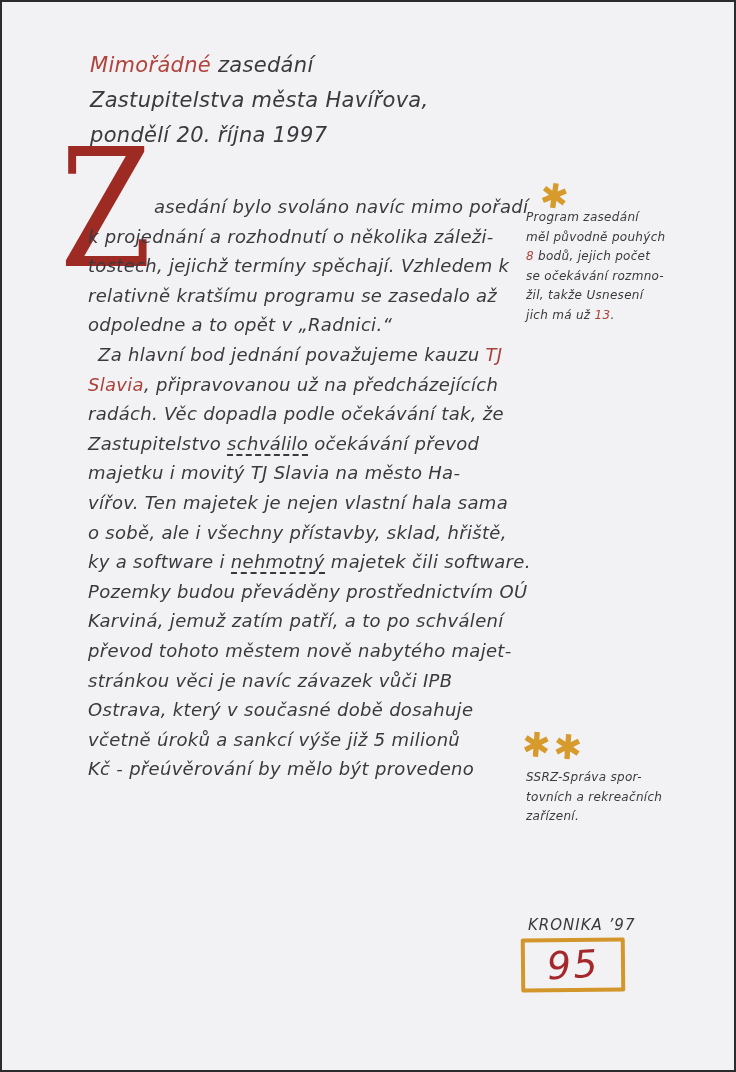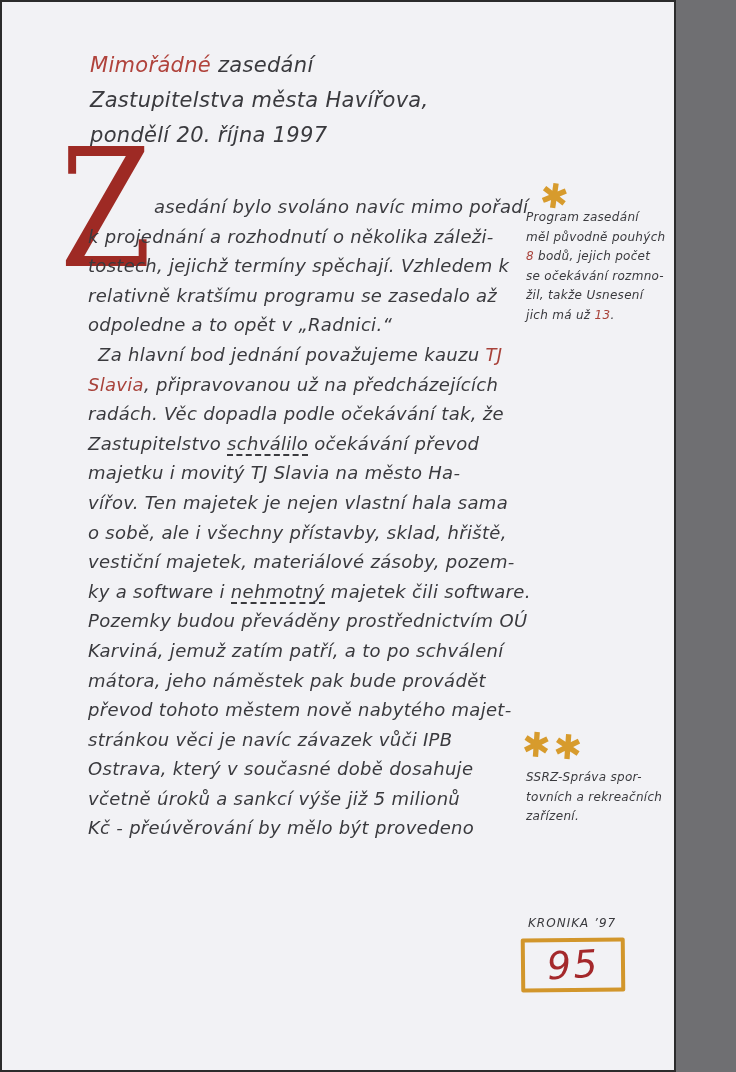--- a/index.html
+++ b/index.html
@@ -1,16 +1,16 @@
 <!DOCTYPE html>
 <html><head>
 <meta charset="utf-8">
 <style>
   html,body{margin:0;padding:0;background:#6f6f72;}
-  .page{position:relative;width:676px;height:1072px;background:#f2f2f5;
+  .page{position:relative;width:736px;height:1072px;background:#f2f2f5;
         border:2px solid #2c2c2c;box-sizing:border-box;overflow:hidden;
         font-family:"DejaVu Sans",sans-serif;}
   .hand{font-style:italic;color:#3a3a3e;letter-spacing:.3px;}
   
   .title{position:absolute;left:88px;top:46px;font-size:21px;line-height:35px;}
   .title .red{color:#b0433c;}
   
   .dropcap{position:absolute;left:58px;top:125px;font-family:"DejaVu Serif",serif;
            font-style:normal;font-size:165px;line-height:1;color:#9e2a24;
            transform:scaleX(.8);transform-origin:left top;}
@@ -22,21 +22,21 @@
   .red{color:#a8423a;}
   .dashu{border-bottom:2px dashed #3a3a3e;}
   
   .marker{position:absolute;color:#d79b2d;font-style:normal;font-size:34px;}
   .m1{left:538px;top:174px;transform:rotate(8deg);}
   .m2{left:520px;top:724px;letter-spacing:3px;transform:rotate(4deg);}
   .note{position:absolute;width:195px;font-size:12px;line-height:19.5px;}
   .n1{left:524px;top:206px;}
   .n2{left:524px;top:766px;}
   
-  .kronika{position:absolute;left:526px;top:914px;font-size:12px;letter-spacing:1px;}
+  .kronika{position:absolute;left:526px;top:914px;font-size:15px;letter-spacing:1px;}
   .pagebox{position:absolute;left:519px;top:936px;width:96px;height:46px;
            border:4px solid #d2962b;border-radius:2px;transform:rotate(-.6deg);
            display:flex;align-items:center;justify-content:center;}
   .pagenum{color:#a4282b;font-size:38px;font-style:italic;transform:rotate(-3deg);
            letter-spacing:2px;}
 </style>
 </head>
 <body>
 
 <div class="page">
@@ -58,25 +58,23 @@
     <div class="bline"><span>tostech, jejichž termíny spěchají. Vzhledem k</span></div>
     <div class="bline"><span>relativně kratšímu programu se zasedalo až</span></div>
     <div class="bline"><span>odpoledne a to opět v „Radnici.“</span></div>
     <div class="bline ind-b"><span>Za hlavní bod jednání považujeme kauzu </span><span class="red">TJ</span></div>
     <div class="bline"><span class="red">Slavia</span><span>, připravovanou už na předcházejících</span></div>
     <div class="bline"><span>radách. Věc dopadla podle očekávání tak, že</span></div>
     <div class="bline"><span>Zastupitelstvo </span><span class="dashu">schválilo</span><span> očekávání převod</span></div>
     <div class="bline"><span>majetku i movitý TJ Slavia na město Ha-</span></div>
     <div class="bline"><span>vířov. Ten majetek je nejen vlastní hala sama</span></div>
     <div class="bline"><span>o sobě, ale i všechny přístavby, sklad, hřiště,</span></div>
-    <div class="bline"><span>vestiční majetek, materiálové zásoby, pozem-</span></div>
     <div class="bline"><span>ky a software i </span><span class="dashu">nehmotný</span><span> majetek čili software.</span></div>
     <div class="bline"><span>Pozemky budou převáděny prostřednictvím OÚ</span></div>
     <div class="bline"><span>Karviná, jemuž zatím patří, a to po schválení</span></div>
-    <div class="bline"><span>mátora, jeho náměstek pak bude provádět</span></div>
     <div class="bline"><span>převod tohoto městem nově nabytého majet-</span></div>
     <div class="bline"><span>stránkou věci je navíc závazek vůči IPB</span></div>
     <div class="bline"><span>Ostrava, který v současné době dosahuje</span></div>
     <div class="bline"><span>včetně úroků a sankcí výše již 5 milionů</span></div>
     <div class="bline"><span>Kč - přeúvěrování by mělo být provedeno</span></div>
   </div>
 
   <div class="marker m1">✱</div>
   <div class="note n1 hand">
     <div><span>Program zasedání</span></div>

